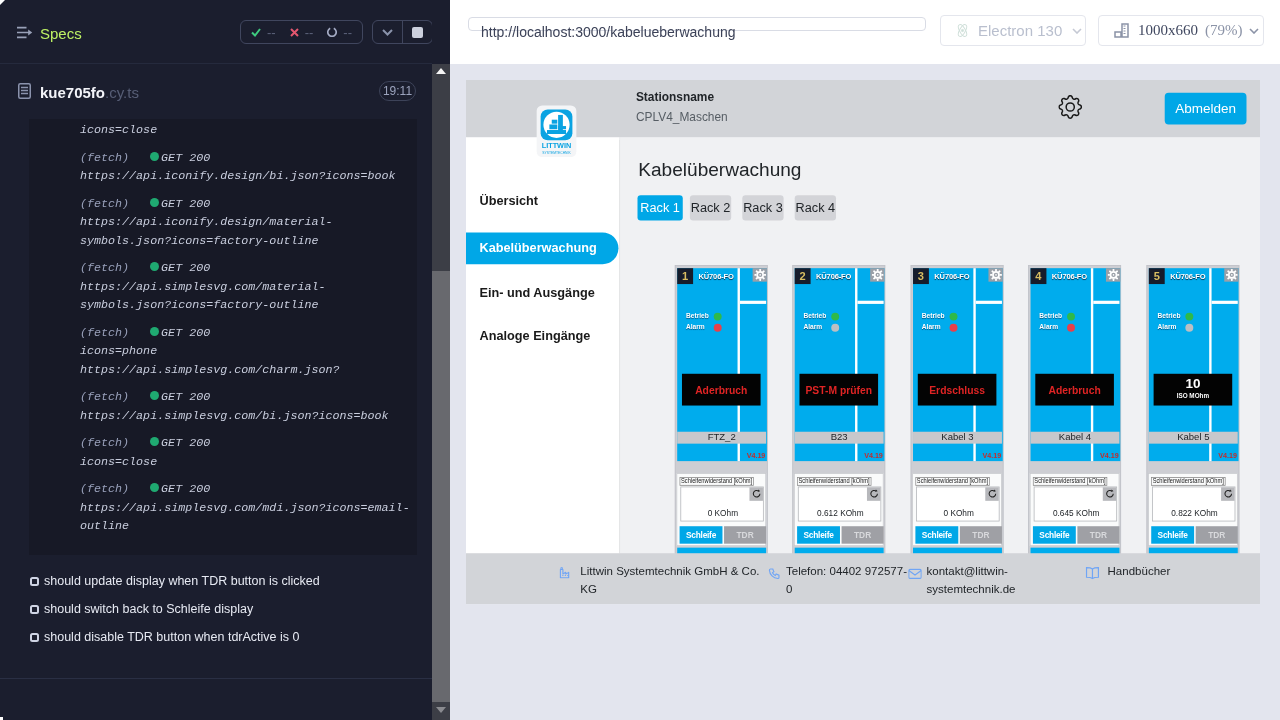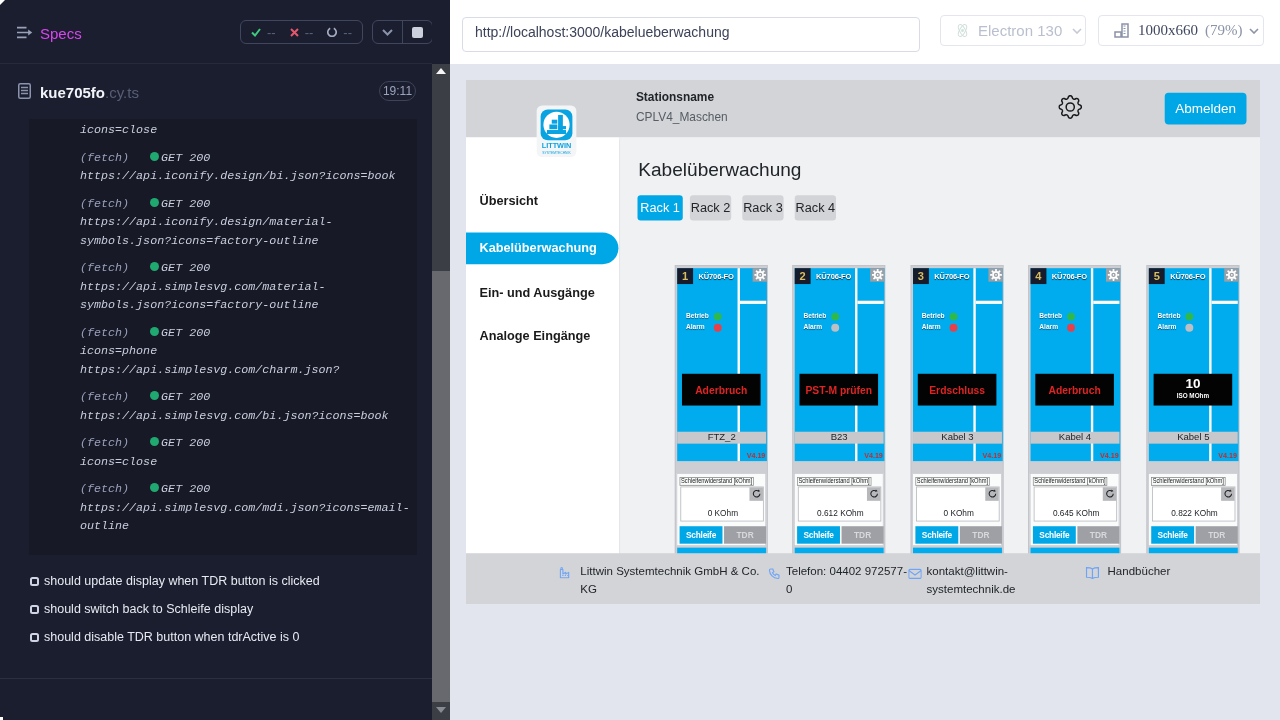--- a/index.html
+++ b/index.html
@@ -5,21 +5,21 @@
   * { margin:0; padding:0; box-sizing:border-box; }
   html,body { width:1280px; height:720px; overflow:hidden; }
   body { font-family:"Liberation Sans", sans-serif; }
   #root { position:relative; width:1280px; height:720px; background:#e3e5ee; overflow:hidden; }
 
   
   #reporter { position:absolute; left:0; top:0; width:432px; height:720px; background:#1b1e2e; }
   #corner { position:absolute; left:0; top:0; width:0; height:0; border-left:5px solid #ffffff; border-bottom:5px solid transparent; z-index:5; }
   #spec-head { position:absolute; left:0; top:0; width:432px; height:64px; border-bottom:1px solid #252a3d; }
   #menu-ico { position:absolute; left:17px; top:26px; }
-  #specs-label { position:absolute; left:40px; top:25px; font-size:15px; color:#d946ef; }
+  #specs-label { position:absolute; left:40px; top:25px; font-size:15px; color:#bef264; }
   #stats-box { position:absolute; left:240px; top:20px; width:123px; height:24px; border:1px solid #40465e; border-radius:6px; display:flex; align-items:center; justify-content:space-between; padding:0 10px; font-size:13px; color:#5c637c; }
   .stat { display:flex; align-items:center; gap:6px; }
   #btns-box { position:absolute; left:372px; top:20px; width:61px; height:24px; border:1px solid #40465e; border-radius:6px; display:flex; }
   #btns-box .cell { flex:1; display:flex; align-items:center; justify-content:center; }
   #btns-box .cell:first-child { border-right:1px solid #40465e; }
   #stop-sq { width:11px; height:11px; background:#ccd0dd; border-radius:2px; }
 
   #file-row { position:absolute; left:0; top:64px; width:432px; height:40px; }
   #file-ico { position:absolute; left:18px; top:19px; }
   #file-name { position:absolute; left:40px; top:20px; font-size:15px; font-weight:bold; color:#f3f4f9; }
@@ -42,21 +42,21 @@
 
   
   #sbar { position:absolute; left:432px; top:0; width:18px; height:720px; background:#1b1e2e; }
   #sbar .track { position:absolute; left:0; top:64px; width:18px; height:656px; background:#3c3e46; }
   #sbar .thumb { position:absolute; left:0; top:271px; width:18px; height:431px; background:#68696e; }
   .arr-up { position:absolute; left:4px; top:68px; width:0; height:0; border-left:5px solid transparent; border-right:5px solid transparent; border-bottom:6px solid #f5f5f5; }
   .arr-dn { position:absolute; left:4px; top:707px; width:0; height:0; border-left:5px solid transparent; border-right:5px solid transparent; border-top:6px solid #8a8b90; }
 
   
   #topbar { position:absolute; left:450px; top:0; width:830px; height:64px; background:#ffffff; }
-  #urlbox { position:absolute; left:12px; top:17px; width:458px; height:35px; border:1px solid #d9dce5; border-radius:4px; font-size:14px; color:#3c4258; line-height:29px; padding-left:12px; }
+  #urlbox { position:absolute; left:18px; top:17px; width:458px; height:14px; border:1px solid #d9dce5; border-radius:4px; font-size:14px; color:#3c4258; line-height:29px; padding-left:12px; }
   #electron { position:absolute; left:490px; top:15px; width:146px; height:31px; border:1px solid #e4e6ed; border-radius:4px; display:flex; align-items:center; color:#b9bfce; font-size:15px; }
   #sizebox { position:absolute; left:648px; top:15px; width:166px; height:31px; border:1px solid #e4e6ed; border-radius:4px; display:flex; align-items:center; font-size:15px; color:#404860;font-family:Liberation Serif, serif; }
 
   
   #appwrap { position:absolute; left:466px; top:80px; width:1000px; height:660px; transform:scale(0.794); transform-origin:0 0; background:#f0f1f3; overflow:hidden; }
 
   #app-header { position:absolute; left:0; top:0; width:1000px; height:72px; background:#d2d4d8; z-index:3; }
   #stn1 { position:absolute; left:214px; top:12px; font-size:15px; font-weight:bold; color:#212529; }
   #stn2 { position:absolute; left:214px; top:38px; font-size:15px; color:#565d64; }
   #abmelden { position:absolute; left:880px; top:16px; width:103px; height:40px; background:#00a7e7; border-radius:5px; color:#ffffff; font-size:17px; text-align:center; line-height:40px; }

